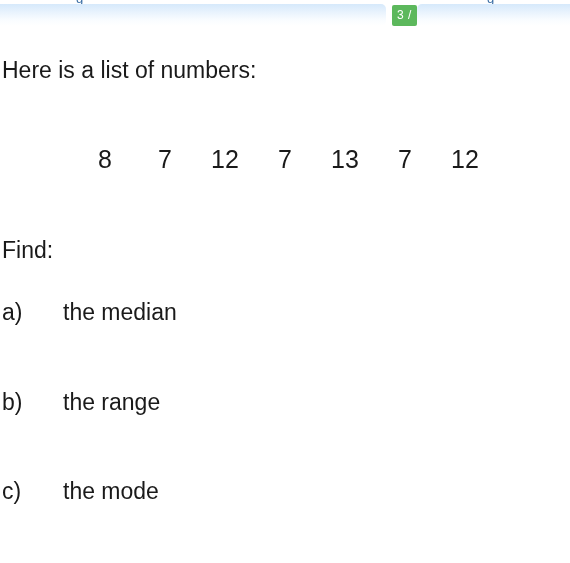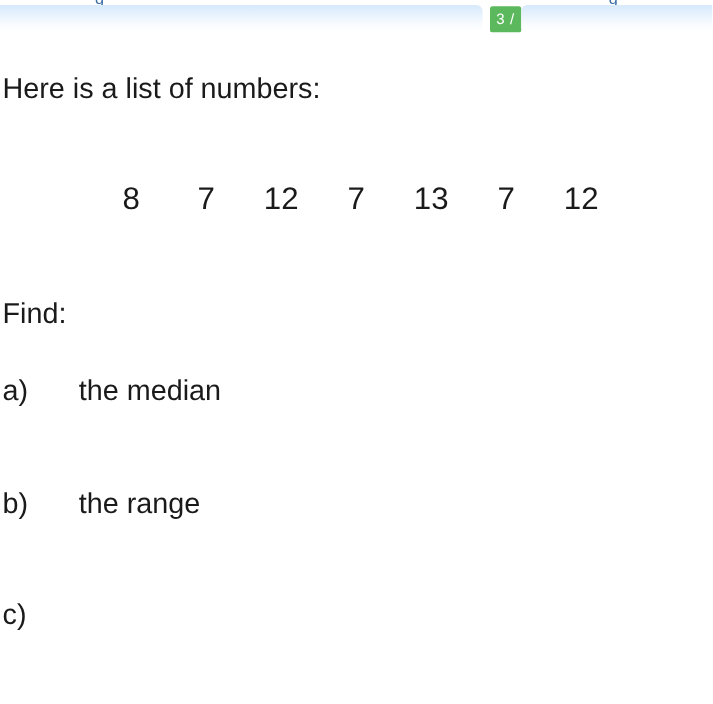--- a/index.html
+++ b/index.html
@@ -192,15 +192,16 @@
     <span class="question-text">the median</span>
   </div>
 
   <div class="question-row" id="question-b">
     <span class="question-marker">b)</span>
     <span class="question-text">the range</span>
   </div>
 
   <div class="question-row" id="question-c">
     <span class="question-marker">c)</span>
+    <span class="question-text">the mode</span>
   </div>
 
 </div>
 
 </body></html>

